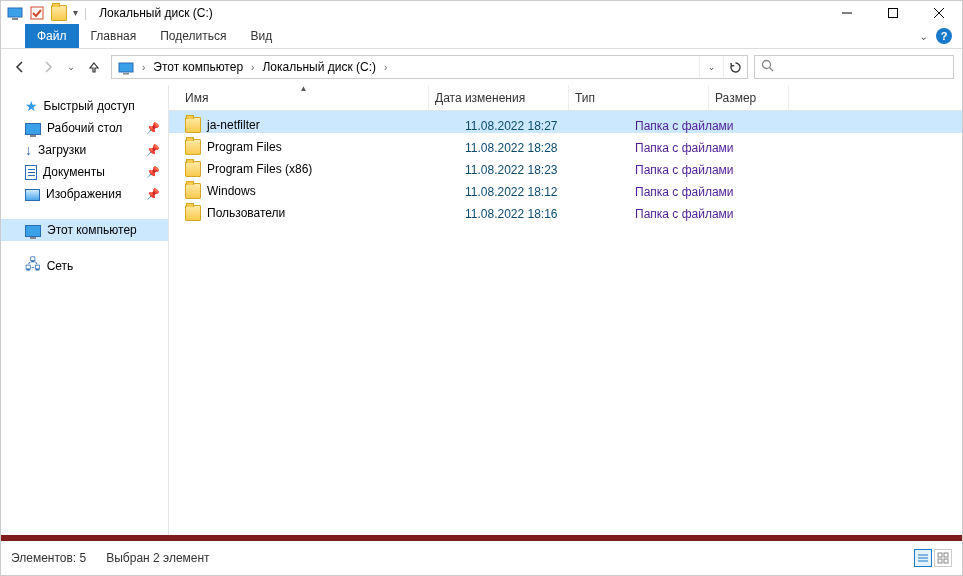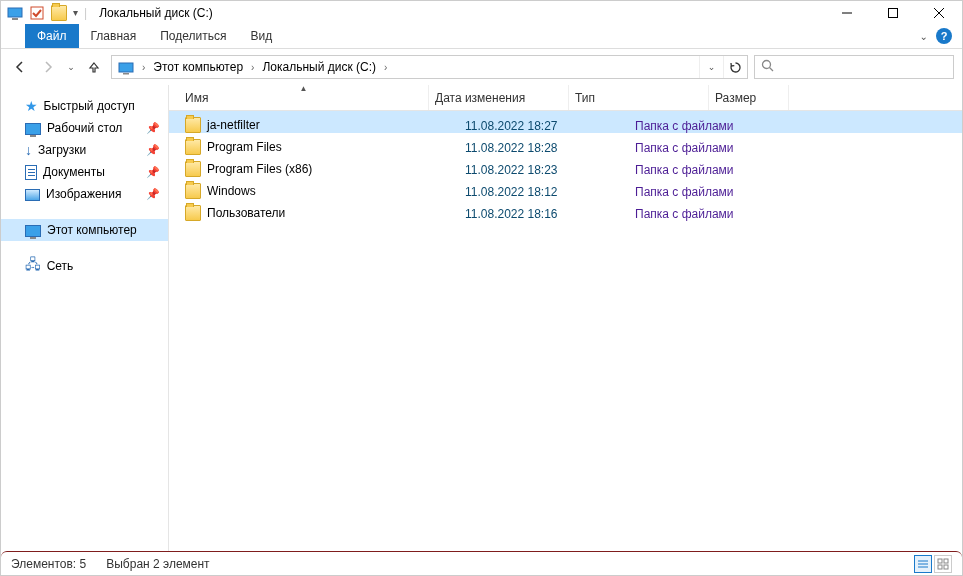--- a/index.html
+++ b/index.html
@@ -56,21 +56,21 @@
   .rows { flex: 1; overflow: auto; }
   .row { height: 22px; display: flex; align-items: flex-end; padding-left: 10px; color: #000; gap: 30px; }
   .row.selected { background: #cce8ff; }
   .row .cell { padding-left: 6px; display: flex; align-items: center; gap: 6px; }
   .row .c-name { width: 250px; }
   .row .c-modified { width: 140px; color: #0c4a6e; }
   .row .c-type { width: 140px; color: #4c1d95; }
   .row .c-size { width: 80px; text-align: right; color: #555; }
 
   
-  .statusbar { height: 24px; border-top: 1px solid #7f1d1d; display: flex; align-items: center; padding: 0 10px; color: #333; gap: 20px; border-radius: 6px; }
+  .statusbar { height: 40px; border-top: 6px solid #7f1d1d; display: flex; align-items: center; padding: 0 10px; color: #333; gap: 20px; }
   .statusbar .fill { flex: 1; }
   .view-toggle { display: flex; gap: 2px; }
   .view-toggle .vb { width: 18px; height: 18px; border: 1px solid #ccc; display: flex; align-items: center; justify-content: center; font-size: 10px; }
   .view-toggle .vb.active { border-color: #1979ca; background: #e5f1fb; }
 
   
   .ico { width: 16px; height: 16px; display: inline-block; flex-shrink: 0; }
   .folder-y { background: linear-gradient(#ffe9a6, #f7ca4d); border: 1px solid #d6a828; border-radius: 1px; position: relative; }
   .folder-y::before { content: ""; position: absolute; top: -3px; left: 0; width: 6px; height: 3px; background: #f7ca4d; border: 1px solid #d6a828; border-bottom: none; }
   .star { color: #3398e8; font-size: 14px; }

